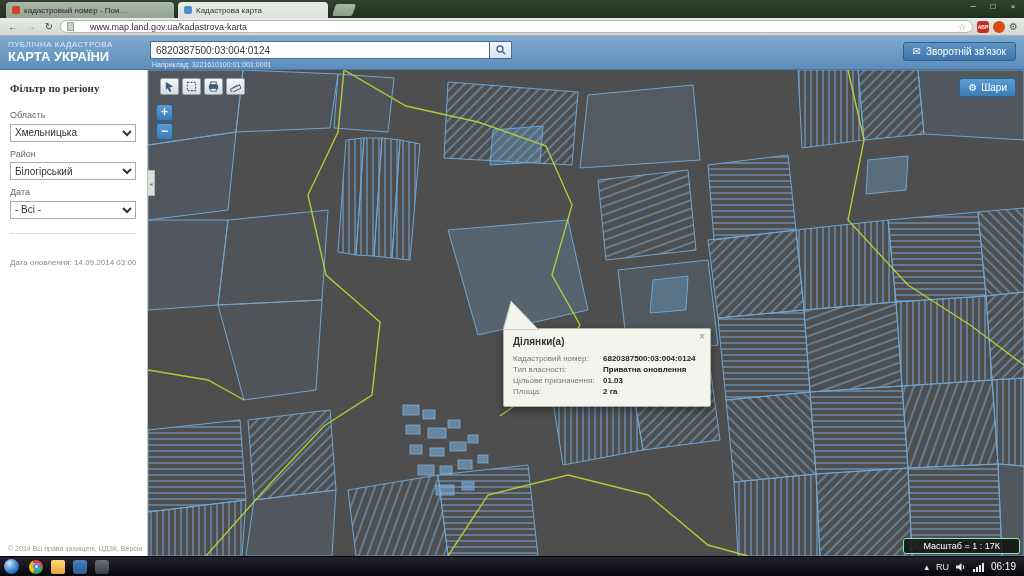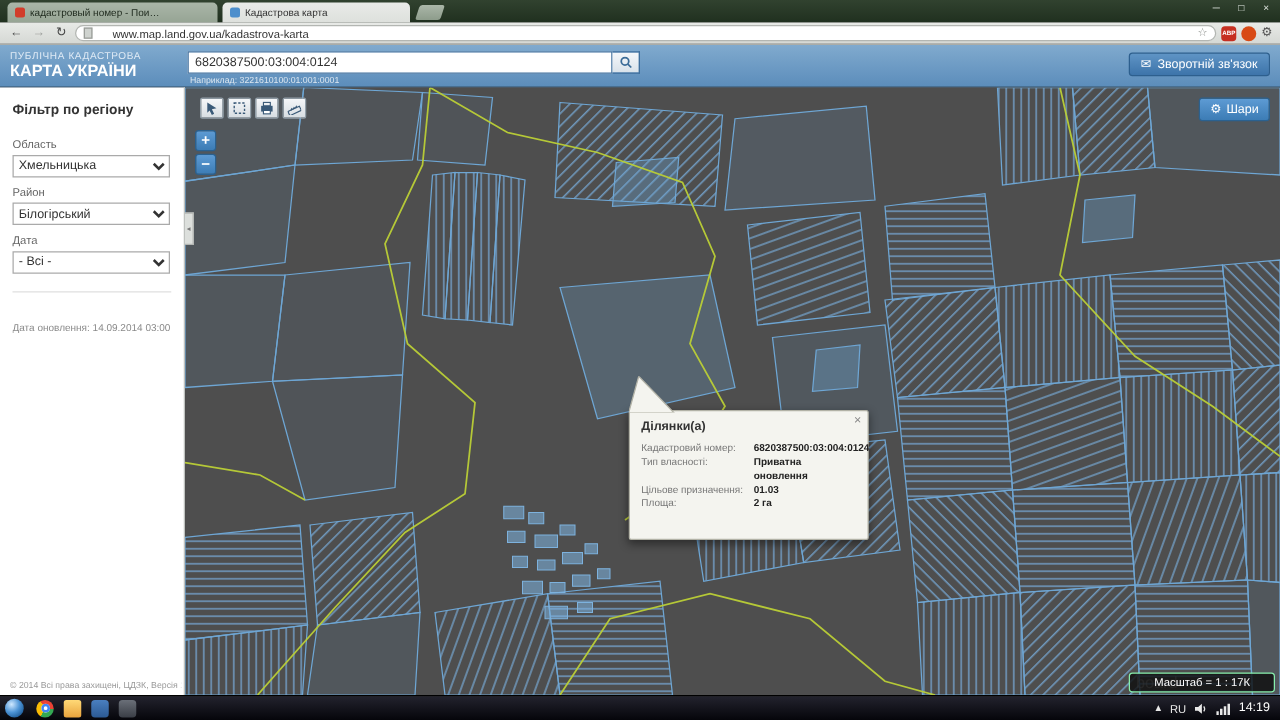--- a/index.html
+++ b/index.html
@@ -52,21 +52,21 @@
   .search-btn { width:22px; height:18px; border:1px solid #3f6f9d; border-left:none;
     background:linear-gradient(#f4f7fa,#d9e2ea); display:flex; align-items:center; justify-content:center; }
   .hint { position:absolute; left:152px; top:25px; font-size:7px; color:rgba(255,255,255,.78); }
   .feedback-btn { position:absolute; right:8px; top:6px; height:19px; padding:0 9px;
     background:linear-gradient(#5f94c5,#3d74aa); border:1px solid #2d5f8e; border-radius:3px;
     color:#fff; font-size:10px; display:flex; align-items:center; gap:5px; }
 
   
   .sidebar { position:absolute; left:0; top:70px; width:148px; height:486px;
     background:#fff; border-right:1px solid #bfc2bf; padding:12px 10px; }
-  .f-title { font-size:11px; font-weight:bold; color:#333; margin-bottom:16px; }
+  .f-title { font-size:11px; font-weight:bold; color:#333; margin-bottom:16px;font-family:Liberation Serif, serif; }
   .f-label { font-size:9px; color:#666; margin:7px 0 2px; }
   .sidebar select { width:126px; height:18px; font-size:10px; color:#333;
     border:1px solid #aaa; background:#fff; }
   .divider { border-top:1px solid #e0e0e0; margin-top:14px; }
   .updated { font-size:8px; color:#8a8a8a; margin-top:24px; white-space:nowrap; overflow:hidden; }
   .copyright { position:absolute; left:8px; bottom:4px; right:2px; font-size:7px; color:#9a9a9a;
     white-space:nowrap; overflow:hidden; }
   .collapse-handle { position:absolute; left:148px; top:170px; width:7px; height:26px;
     background:#dcdfdc; border:1px solid #b3b6b3; border-left:none; font-size:6px; color:#777;
     display:flex; align-items:center; justify-content:center; z-index:5; }
@@ -79,23 +79,23 @@
   .tool { width:19px; height:17px; border:1px solid #93a0aa; border-radius:2px;
     background:linear-gradient(#f5f7f9,#d7dde2); display:flex; align-items:center; justify-content:center; }
   .zoom { position:absolute; left:8px; z-index:4; width:17px; height:17px;
     background:linear-gradient(#5d9bd4,#3c7cb5); border:1px solid #2b618f; border-radius:3px;
     color:#fff; font-size:12px; font-weight:bold; line-height:15px; text-align:center; }
   .zoom.in { top:34px; } .zoom.out { top:53px; }
   .layers-btn { position:absolute; right:8px; top:8px; z-index:4; height:19px; padding:0 8px;
     background:linear-gradient(#5d9bd4,#3c7cb5); border:1px solid #2b618f; border-radius:3px;
     color:#fff; font-size:10px; display:flex; align-items:center; gap:4px; }
 
-  .popup { position:absolute; left:355px; top:258px; width:192px; z-index:6;
+  .popup { position:absolute; left:355px; top:258px; width:208px; z-index:6;
     background:#f4f4ef; border:1px solid #b2b2a6; border-radius:2px;
-    box-shadow:0 3px 8px rgba(0,0,0,.45); padding:7px 9px 23px; }
+    box-shadow:0 3px 8px rgba(0,0,0,.45); padding:7px 9px 9px; }
   .popup .callout { position:absolute; left:-1px; top:-28px; }
   .popup-title { font-size:10px; font-weight:bold; color:#333; margin-bottom:6px; }
   .popup-close { position:absolute; right:5px; top:2px; font-size:10px; color:#888; }
   .prow { display:flex; font-size:8px; line-height:11px; }
   .prow .pl2 { width:90px; color:#777; flex:0 0 auto; }
   .prow .pv2 { color:#222; font-weight:bold; }
 
   .scalebox { position:absolute; right:4px; bottom:2px; z-index:5; padding:2px 19px;
     background:rgba(15,15,15,.82); border:1px solid #86efac; border-radius:3px;
     color:#fff; font-size:9px; }
@@ -385,17 +385,17 @@
       <svg width="10" height="10" viewBox="0 0 10 10">
         <polygon points="0,3.5 2.5,3.5 5.5,1 5.5,9 2.5,6.5 0,6.5" fill="#e8e8e8"></polygon>
         <path d="M7,3 Q8.5,5 7,7" fill="none" stroke="#e8e8e8"></path>
       </svg>
       <svg width="11" height="10" viewBox="0 0 11 10">
         <rect x="0" y="7" width="2" height="3" fill="#e8e8e8"></rect>
         <rect x="3" y="5" width="2" height="5" fill="#e8e8e8"></rect>
         <rect x="6" y="3" width="2" height="7" fill="#e8e8e8"></rect>
         <rect x="9" y="1" width="2" height="9" fill="#e8e8e8"></rect>
       </svg>
-      <span class="clock">14:19</span>
+      <span class="clock">06:19</span>
     </div>
   </div>
 
 </div>
 
 </body></html>

